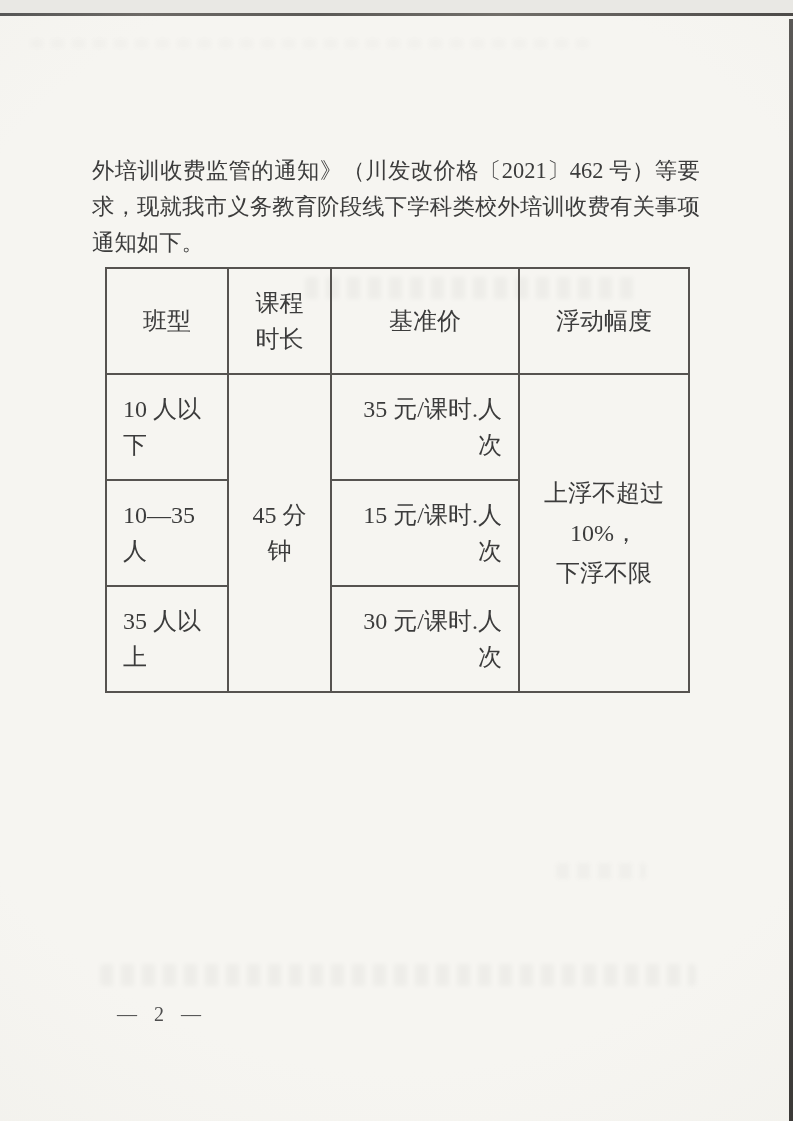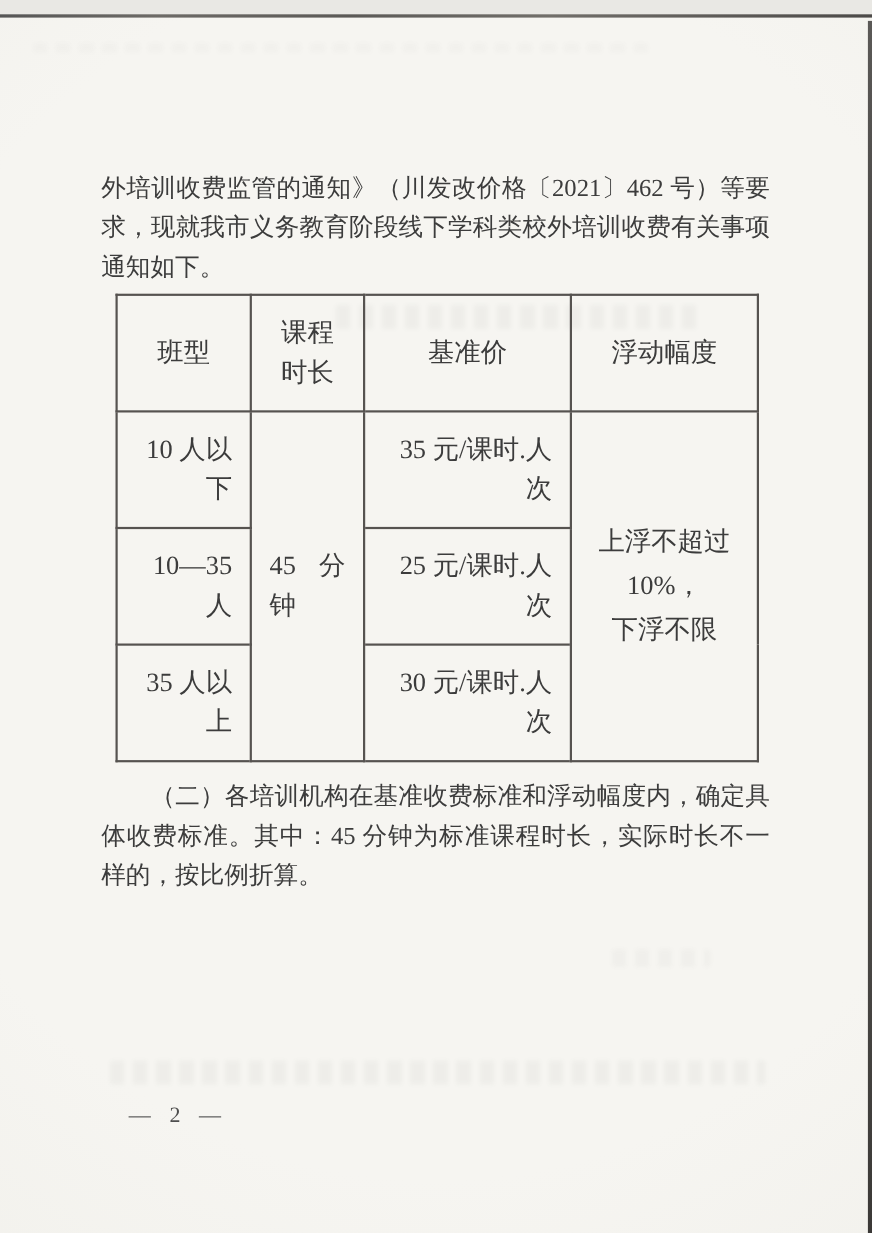--- a/index.html
+++ b/index.html
@@ -39,23 +39,23 @@
     color:#3c3c3c;
   }
   table.fee th,table.fee td{
     border:2px solid #565350;
     font-weight:normal;
     font-size:24px;
     padding:16px;
     overflow:hidden;
   }
   table.fee th{height:34px;text-align:center;}
-  td.cell-class{height:35px;text-align:right;padding-left:11px;}
+  td.cell-class{height:35px;text-align:left;padding-left:11px;}
   td.cell-price{text-align:right;}
-  td.cell-duration{}
+  td.cell-duration{text-align:center;}
   td.cell-float{vertical-align:middle;padding-left:14px;text-align:center;line-height:40px;}
   .page-number{
     position:absolute;left:117px;top:990px;
     font-size:20px;color:#4e4e4e;letter-spacing:6px;
   }
   
   .artifact{
     position:absolute;pointer-events:none;
     background:repeating-linear-gradient(90deg, rgba(110,110,108,.30) 0 13px, rgba(110,110,108,0) 13px 21px);
     filter:blur(2px);opacity:.18;border-radius:3px;
@@ -104,28 +104,27 @@
           <td class="cell-class">10 人以下</td>
           <td class="cell-duration" rowspan="3">45 分钟</td>
           <td class="cell-price">35 元/课时.人次</td>
           <td class="cell-float" rowspan="3">
             <div>上浮不超过 10%，</div>
             <div>下浮不限</div>
           </td>
         </tr>
         <tr>
           <td class="cell-class">10—35 人</td>
-          <td class="cell-price">25 元/课时.人次</td>
+          <td class="cell-price">15 元/课时.人次</td>
         </tr>
         <tr>
           <td class="cell-class">35 人以上</td>
           <td class="cell-price">30 元/课时.人次</td>
         </tr>
       </tbody>
     </table>
 
-    <p class="para">（二）各培训机构在基准收费标准和浮动幅度内，确定具体收费标准。其中：45 分钟为标准课程时长，实际时长不一样的，按比例折算。</p>
 
   </div>
 
   <div class="page-number">— 2 —</div>
 
 </div>
 
 </body></html>

